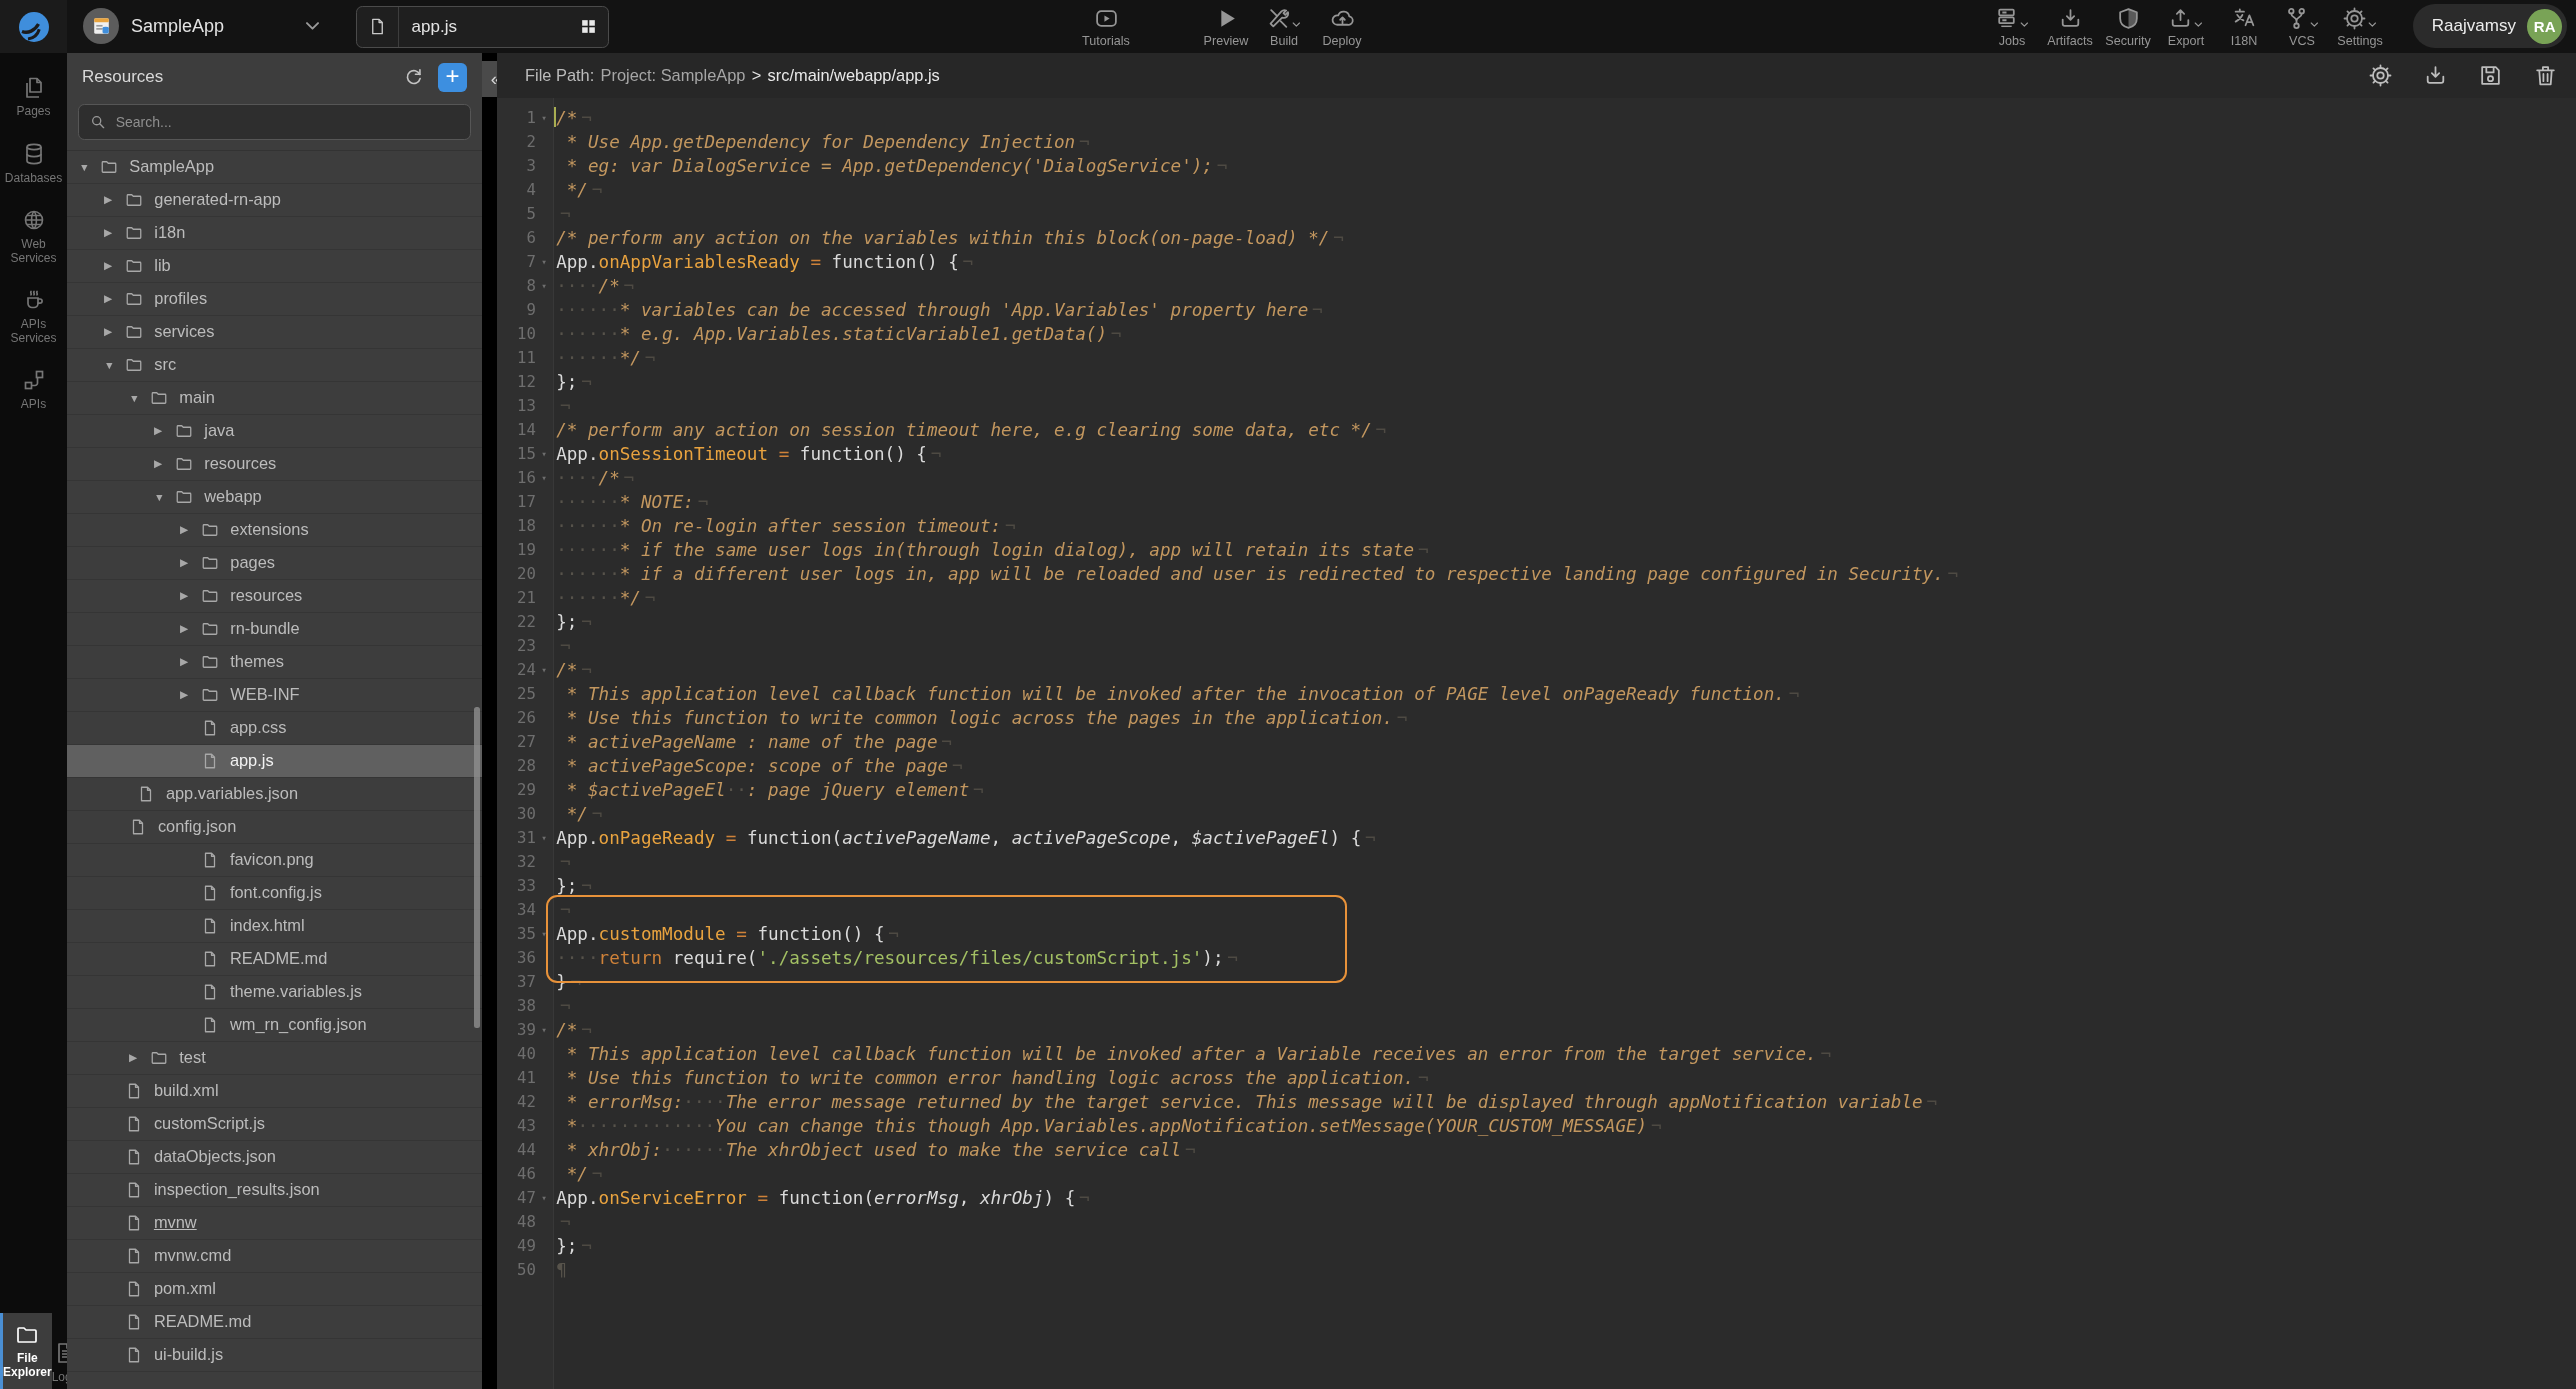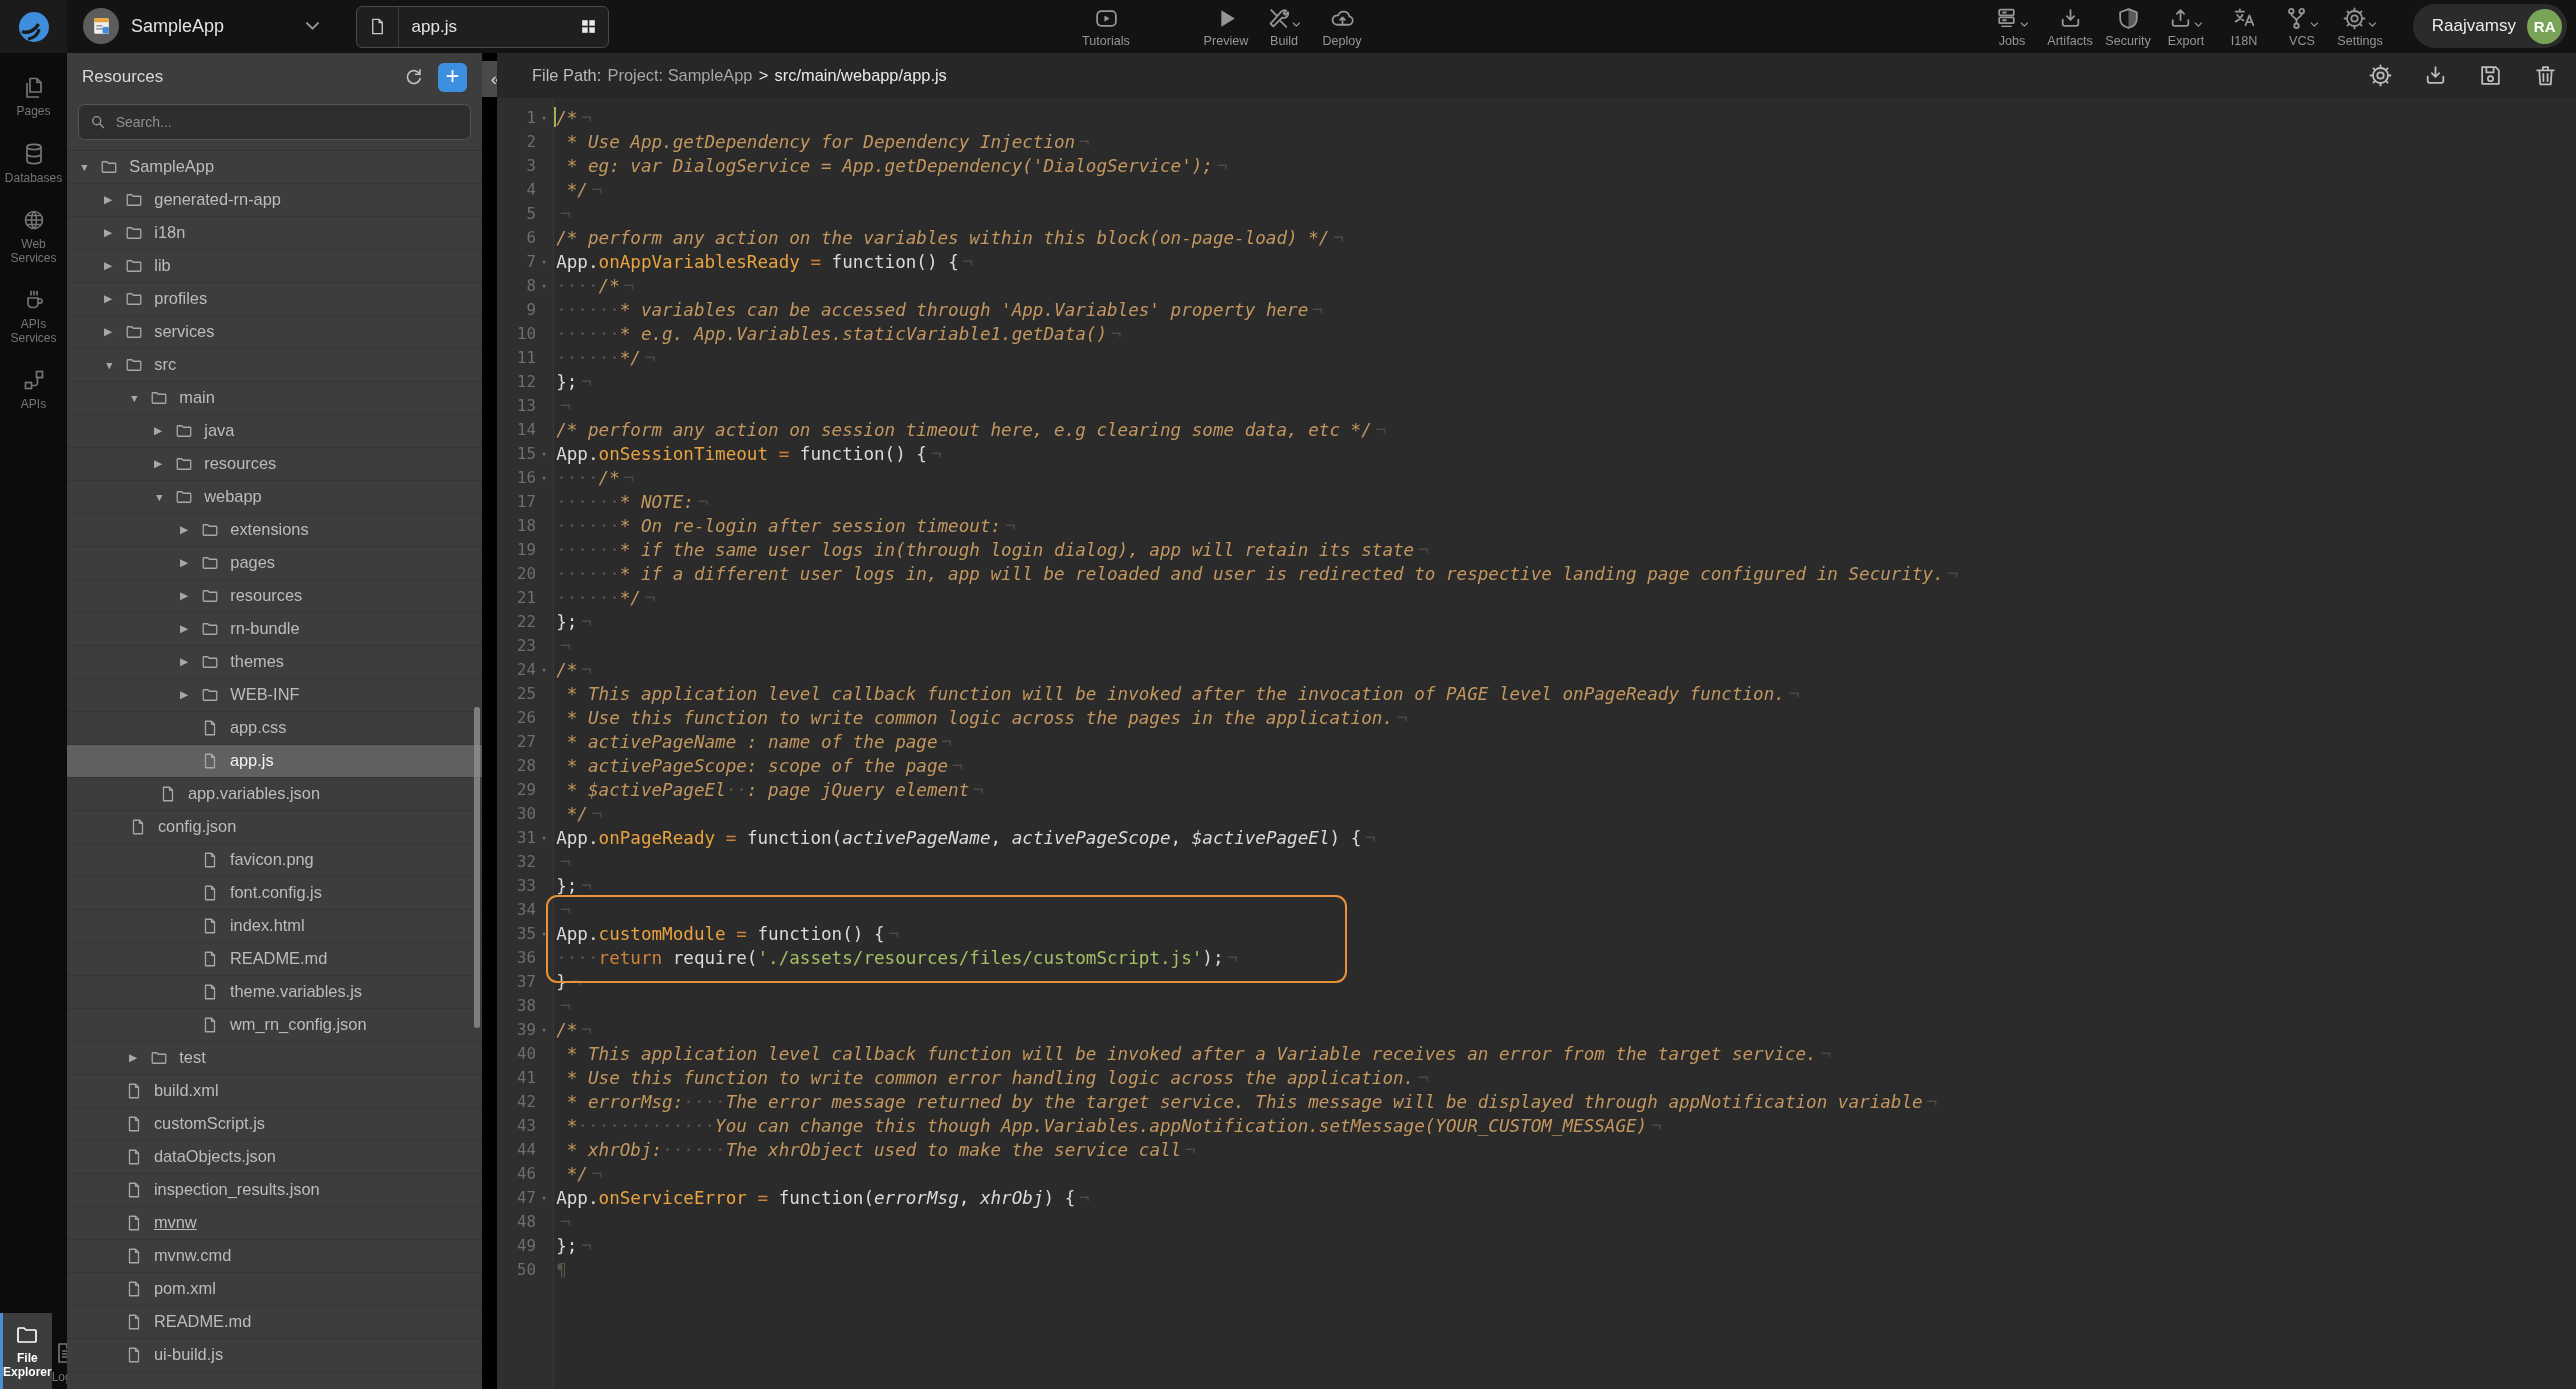--- a/index.html
+++ b/index.html
@@ -50,21 +50,21 @@
 .res-search input::placeholder{color:#8f8f8f}
 #res-tree{border-top:1.3px solid #333}
 .trow{height:33px;display:flex;align-items:center;border-bottom:0.6px solid #353535;color:#bcbcbc;font-size:16.4px;cursor:pointer}
 .trow.sel{background:#606060;color:#f2f2f2}
 .tarrow{width:21.4px;font-size:10.7px;color:#a8a8a8;flex:none}
 .ticon{width:21.4px;display:flex;color:#a8a8a8;flex:none}
 .ticon svg{width:18px;height:18px}
 .tlabel{margin-left:7.5px;white-space:nowrap}
 #tree-scroll{position:absolute;right:1.9px;top:654px;width:5.7px;height:321px;background:#8f8f8f;border-radius:2.5px;opacity:.8}
 #editor{position:absolute;left:497px;top:53px;width:2079px;height:1337px;background:#2b2b2b}
-#ed-toolbar{height:45px;background:#272727;display:flex;align-items:center;padding-left:35px;position:relative}
+#ed-toolbar{height:45px;background:#272727;display:flex;align-items:center;padding-left:28px;position:relative}
 .bc{font-size:16.4px;white-space:pre}
 .bc1{color:#bcbcbc}.bc2{color:#a6a6a6}.bcsep{color:#e6e6e6}.bcpath{color:#e9e9e9}
 .ed-icons{position:absolute;right:17.6px;top:0;height:45px;display:flex;align-items:center;gap:30px;color:#bdbdbd}
 .ed-icons .edi{display:flex;cursor:pointer}
 .ed-icons svg{width:25px;height:25px}
 #code{position:absolute;left:0;top:45px;right:0;bottom:0;font-family:"DejaVu Sans Mono",monospace;font-size:17.6px;line-height:24px;padding-top:7.5px}
 #gutter-bg{position:absolute;left:0;top:0;bottom:0;width:57px;background:#2f2f2f;border-right:0.6px solid #383838}
 .cl{display:flex;height:24px;position:relative}
 .ln{width:39px;text-align:right;color:#6e6e6e;font-size:15.7px;flex:none;font-family:"DejaVu Sans Mono",monospace}
 .fold{width:16.4px;flex:none;color:#6e6e6e;font-size:9.4px;text-align:center}
@@ -496,21 +496,21 @@
       </div>
       <div class="trow sel" style="padding-left: 134px;">
         <span class="ticon">
           <svg viewBox="0 0 24 24" fill="none" stroke="currentColor" stroke-width="1.7" stroke-linejoin="round">
             <path d="M6 3h8l4 4v14H6z"></path>
             <path d="M14 3v4h4"></path>
           </svg>
         </span>
         <span class="tlabel">app.js</span>
       </div>
-      <div class="trow" style="padding-left: 92px;">
+      <div class="trow" style="padding-left: 70px;">
         <span class="ticon">
           <svg viewBox="0 0 24 24" fill="none" stroke="currentColor" stroke-width="1.7" stroke-linejoin="round">
             <path d="M6 3h8l4 4v14H6z"></path>
             <path d="M14 3v4h4"></path>
           </svg>
         </span>
         <span class="tlabel">app.variables.json</span>
       </div>
       <div class="trow" style="padding-left: 62px;">
         <span class="ticon">

